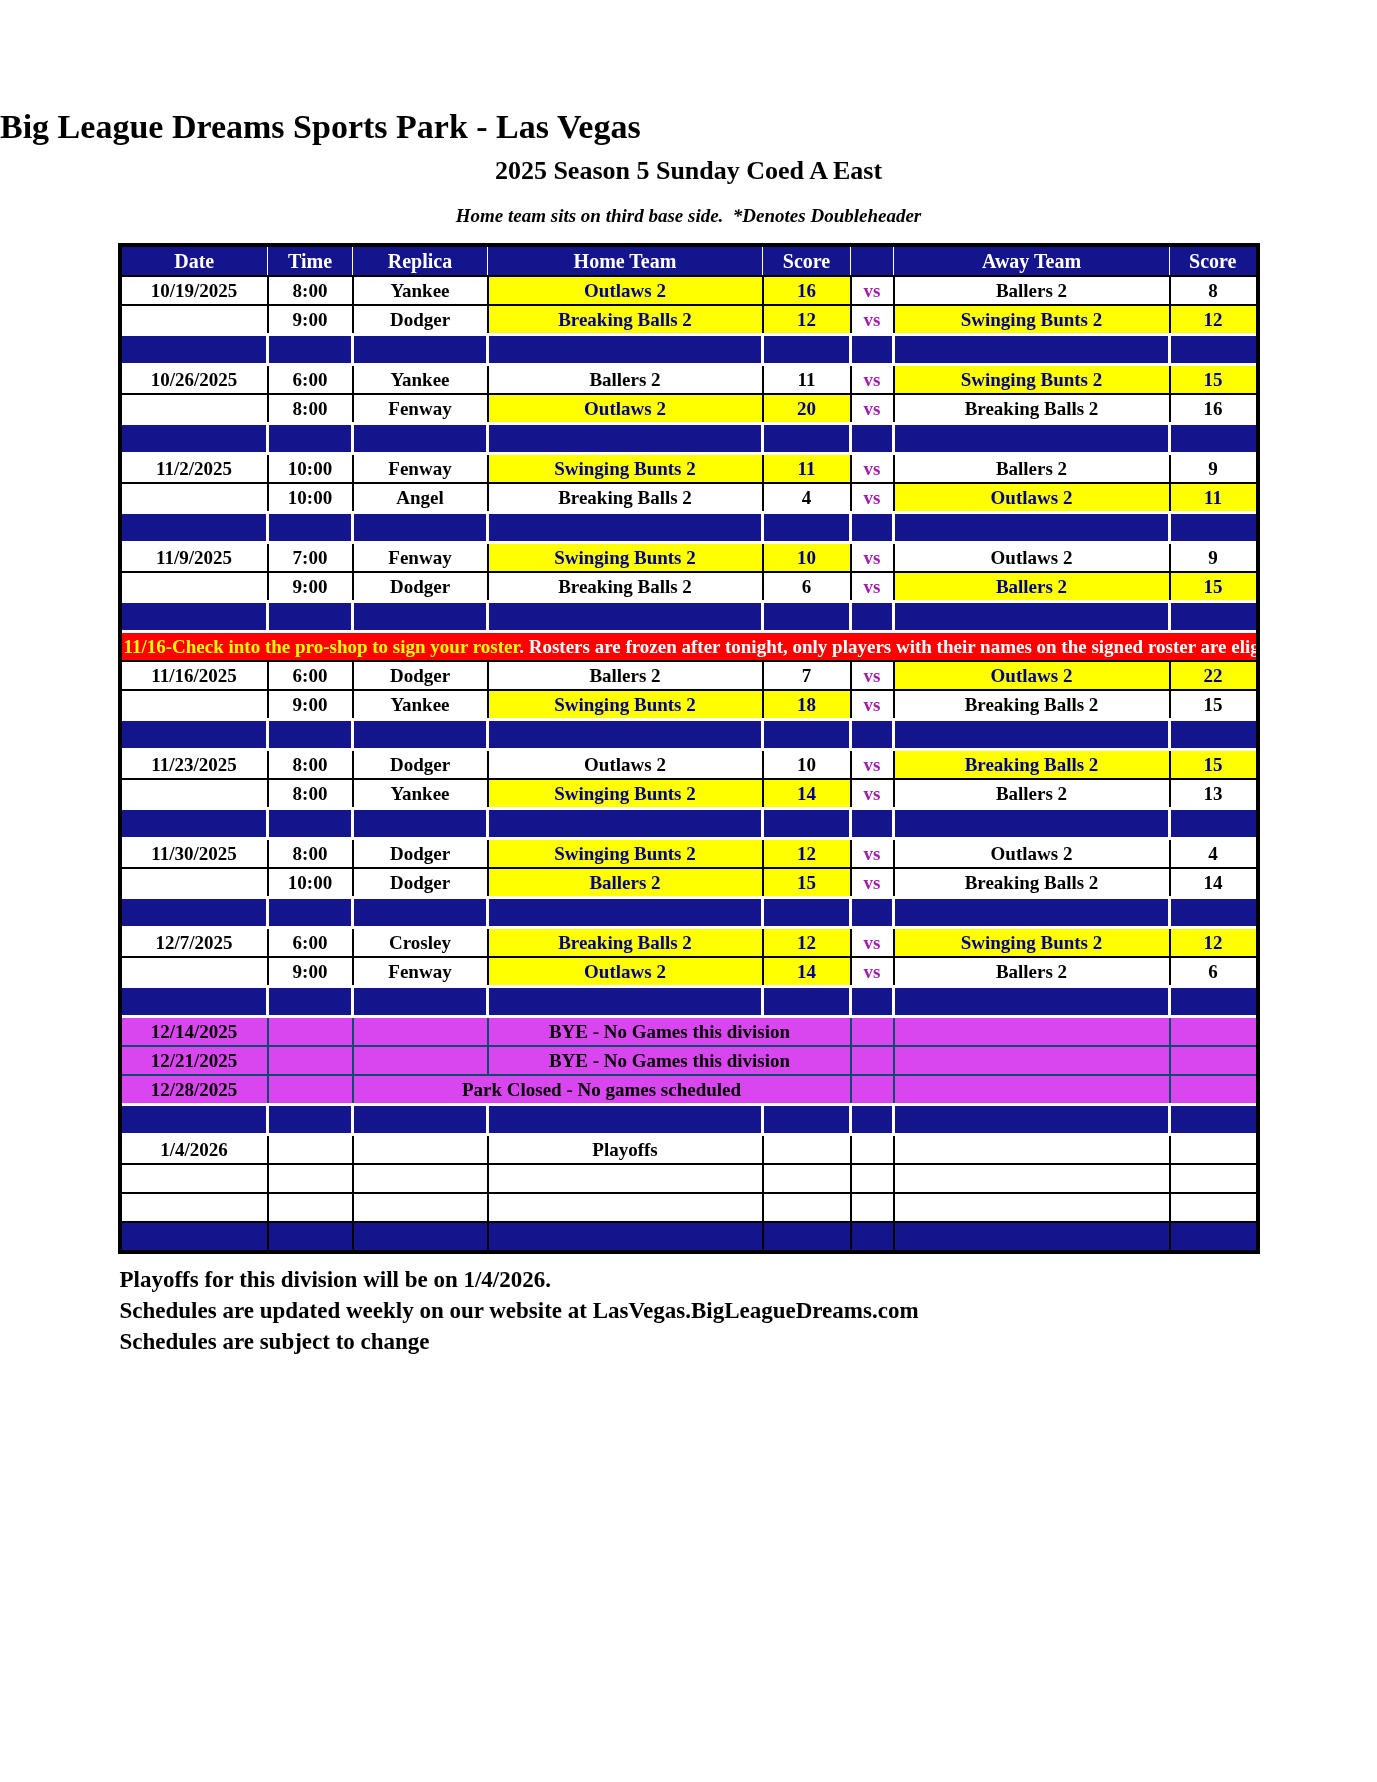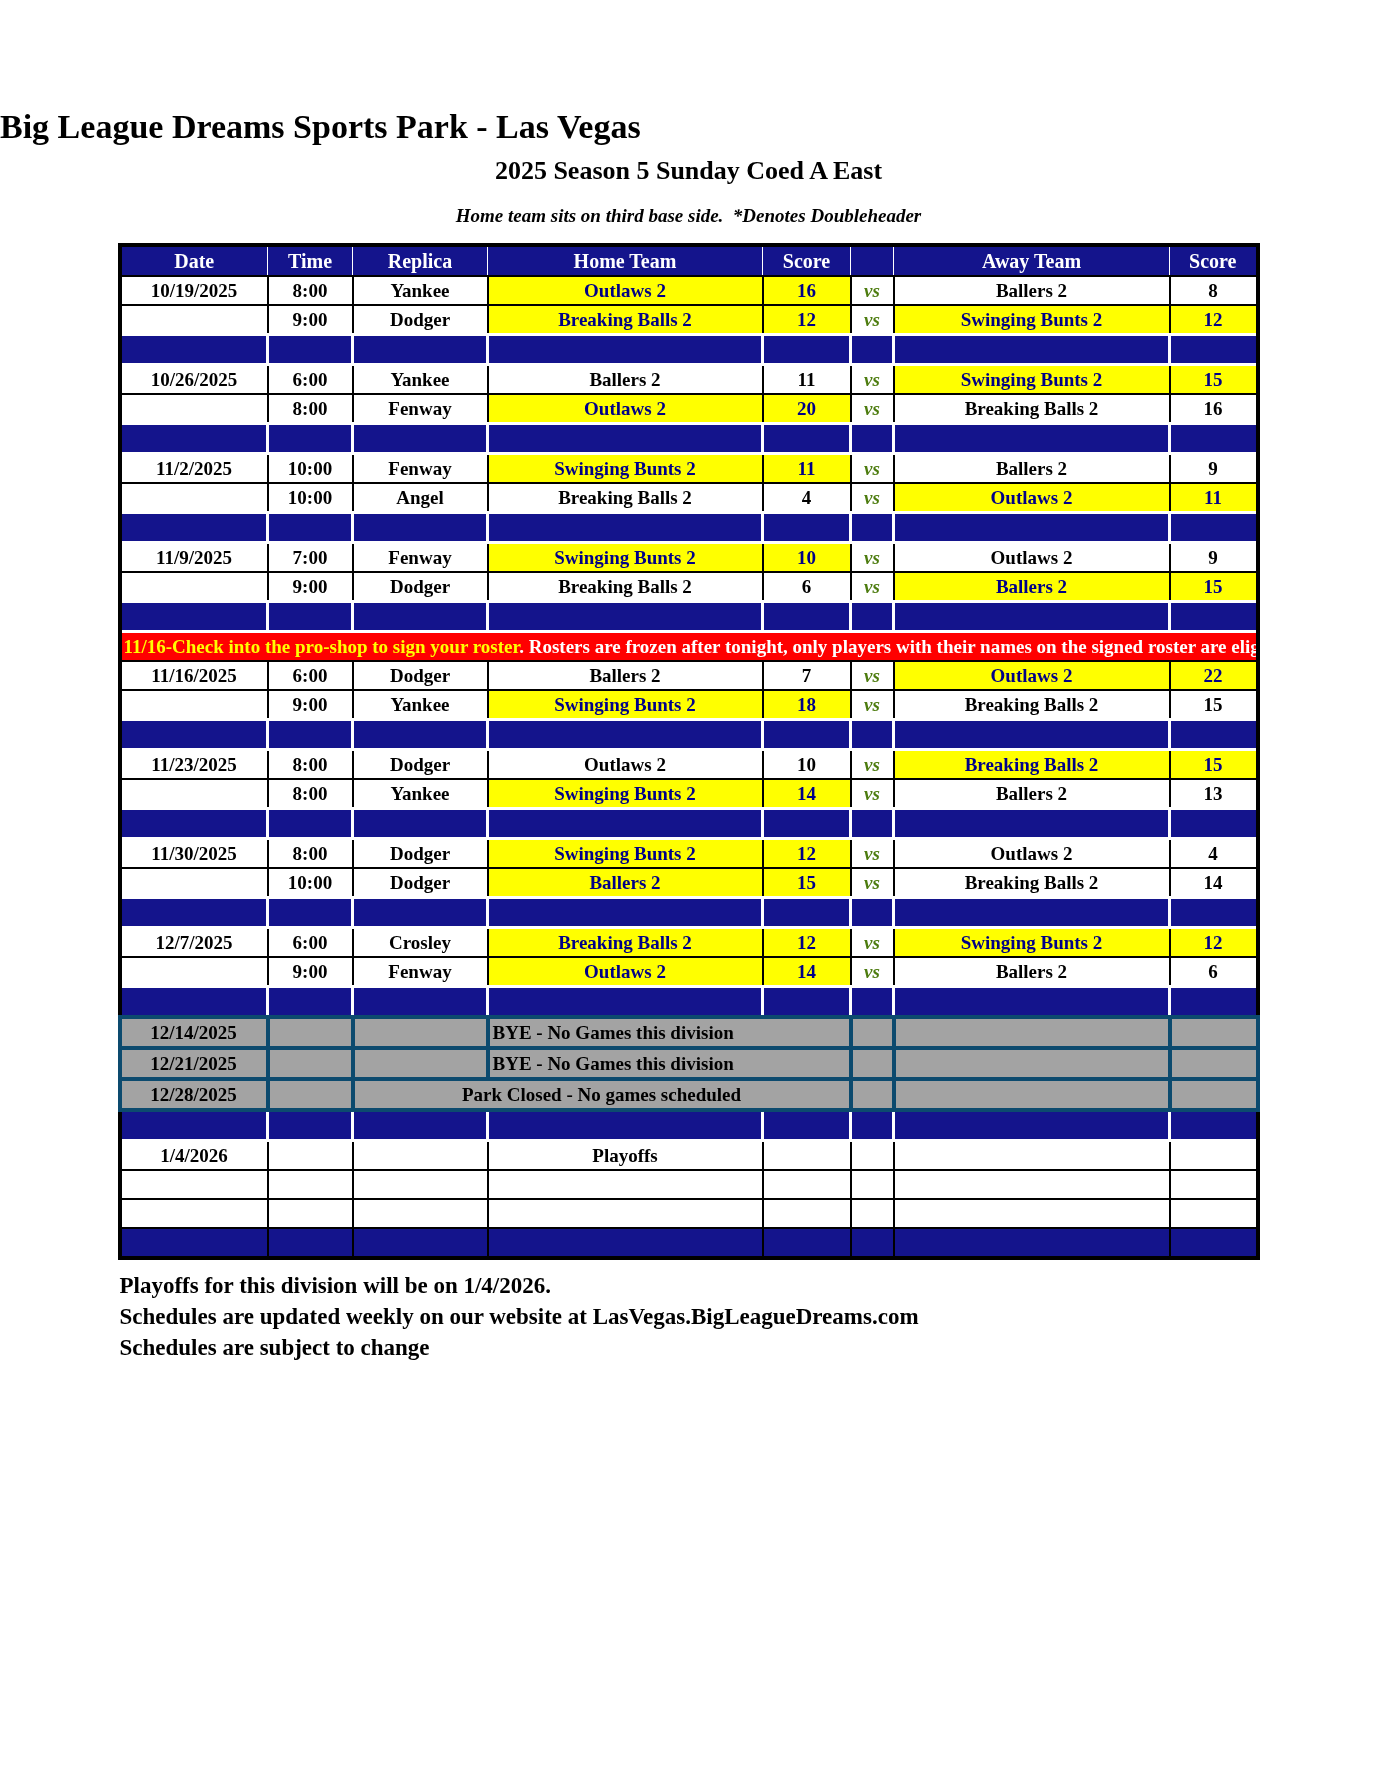--- a/index.html
+++ b/index.html
@@ -34,31 +34,31 @@
     font-size:20px;font-weight:bold;
     border:1px solid #ffffff;border-bottom:2px solid #000;
     height:28px;padding:0 2px;overflow:hidden;white-space:nowrap;
   }
   table.sched td{
     padding:0 2px;text-align:center;font-weight:bold;font-size:19px;
     height:27px;overflow:hidden;white-space:nowrap;vertical-align:middle;
   }
   td.g{border:2px solid #000;background:#fff;color:#000;}
   td.hl{background:#FFFF00;color:#000087;}
-  td.vs{border:2px solid #000;background:#fff;color:#4d7c0f;font-style:italic;font-size:17px;}
+  td.vs{border:2px solid #000;background:#fff;color:#a21caf;font-size:17px;}
   tr.spacer-row td{background:#14148C;border:3px solid #ffffff;}
   td.banner{
     background:#FF0000;border:2px solid #000;
     white-space:normal;height:auto;padding:4px 6px;
     font-size:19.5px;line-height:1.32;text-align:center;
   }
   td.banner .yellow-part{color:#FFFF00;}
   td.banner .white-part{color:#ffffff;}
-  td.notice{background:#a3a3a3;border:4px solid #0c4a6e;color:#000;}
-  td.notice.left-text{text-align:left;padding-left:3px;}
+  td.notice{background:#d946ef;border:2px solid #0c4a6e;color:#000;}
+  td.notice.left-text{text-align:center;padding-left:3px;}
   td.blank{background:#fff;border:2px solid #000;}
   td.bot{background:#14148C;border:2px solid #000;}
 
   .footer{
     width:1138px;margin:10px auto 0;text-align:left;
     font-size:23px;font-weight:bold;color:#000;
   }
   .footer div{line-height:31px;}
 </style>
 </head>

